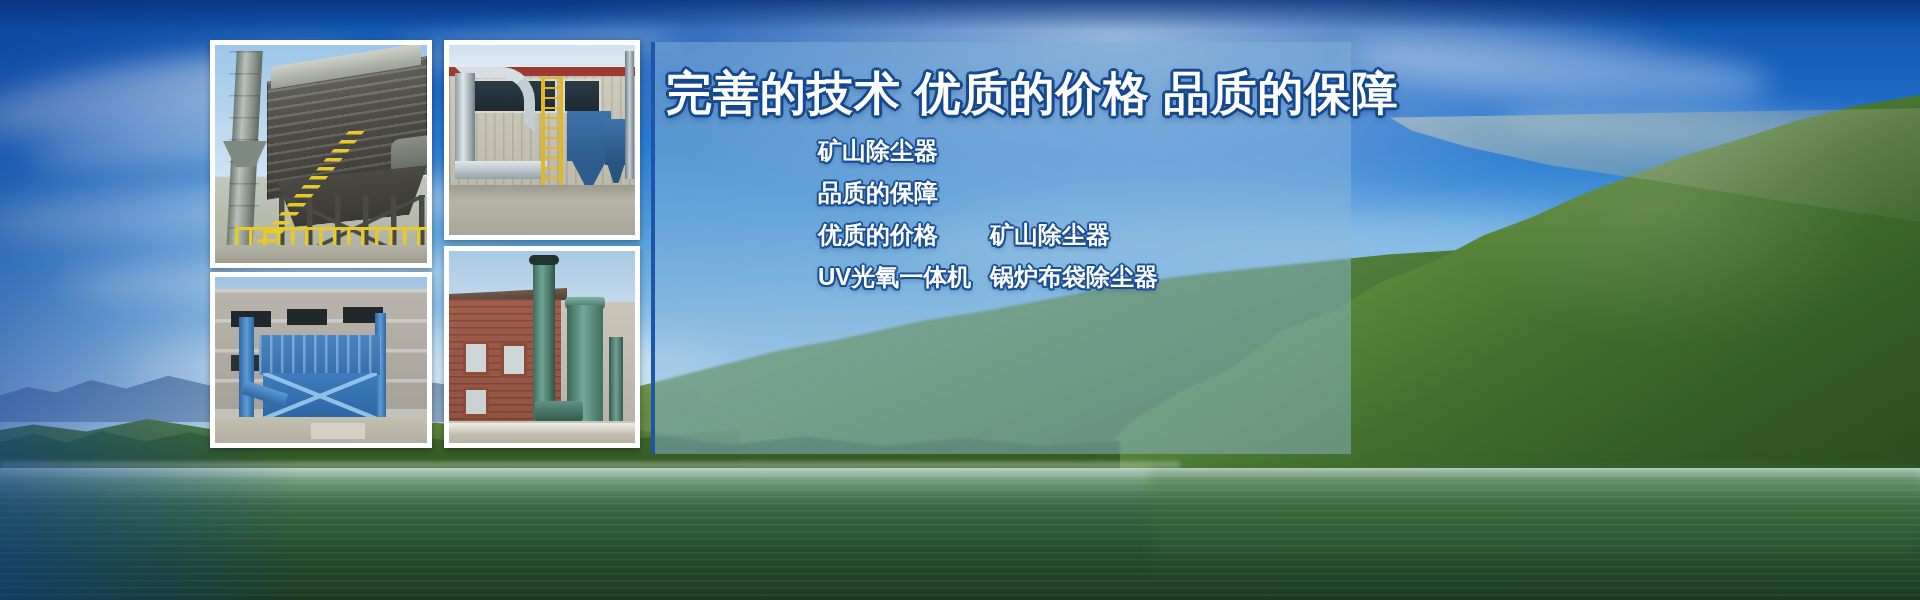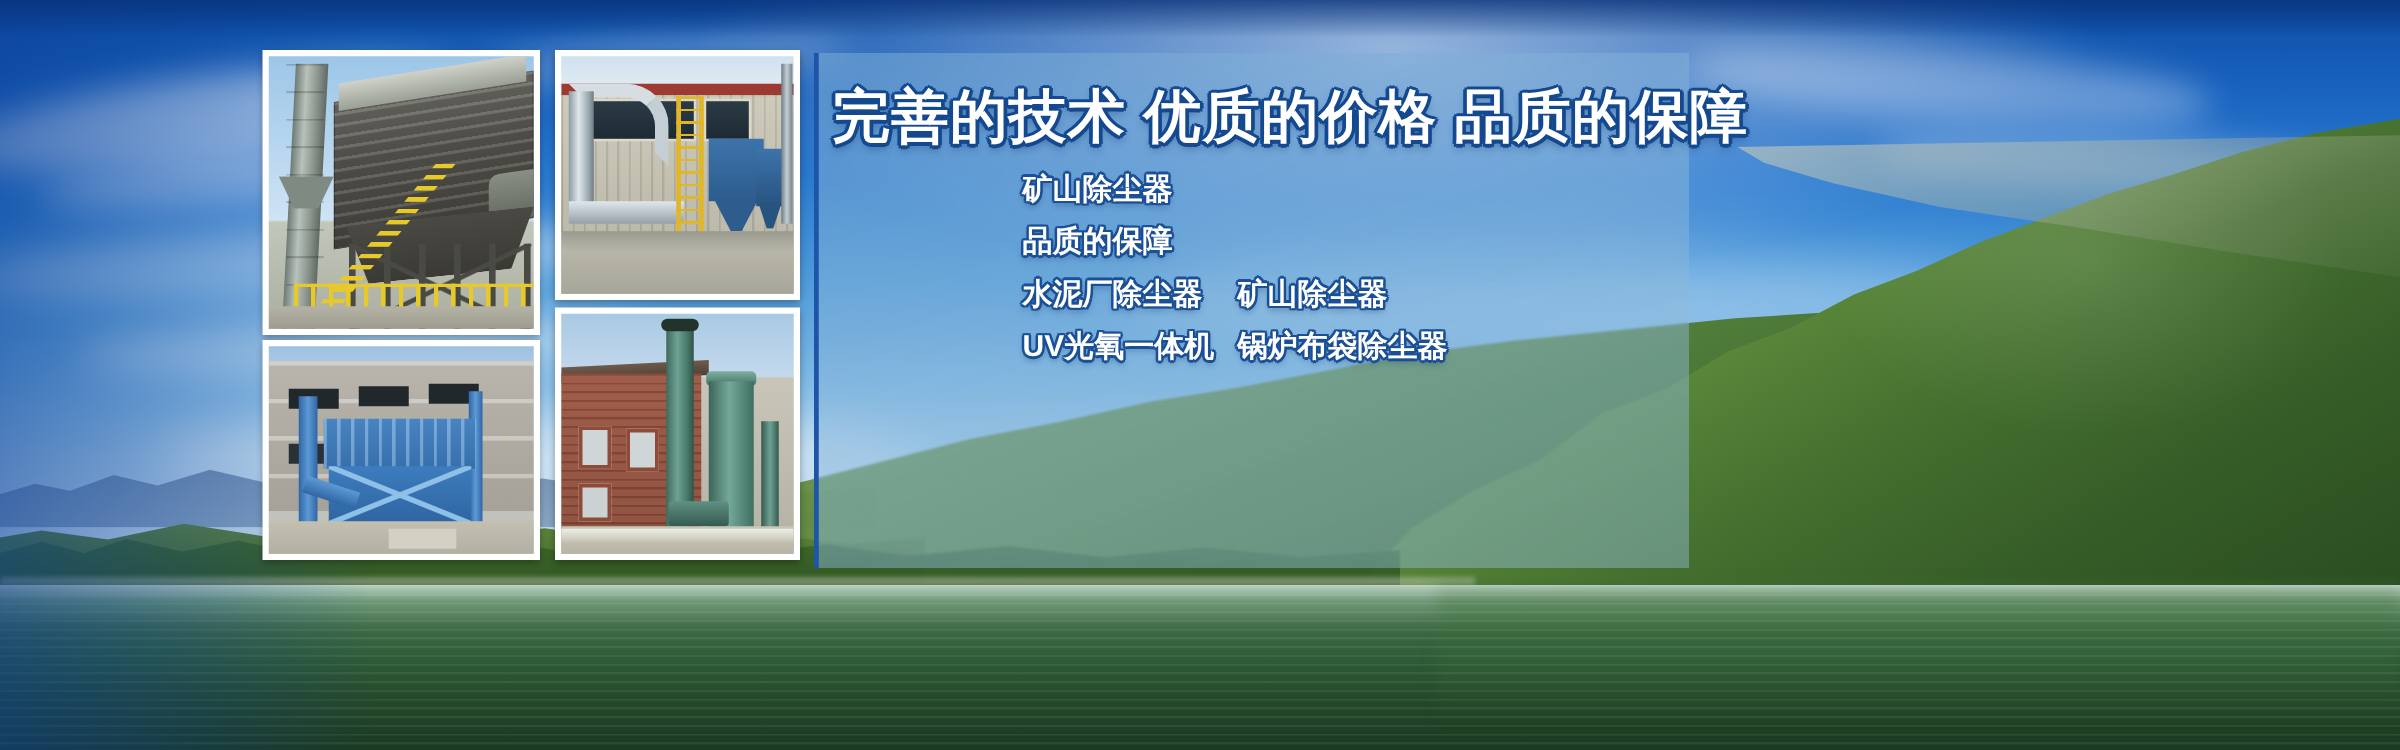--- a/index.html
+++ b/index.html
@@ -401,21 +401,21 @@
   <div class="headline">完善的技术  优质的价格  品质的保障</div>
 
   <div class="list">
     <div class="row">
       <span class="col-a">矿山除尘器</span>
     </div>
     <div class="row">
       <span class="col-a">品质的保障</span>
     </div>
     <div class="row">
-      <span class="col-a">水泥厂除尘器</span>
+      <span class="col-a">优质的价格</span>
       <span class="col-b">矿山除尘器</span>
     </div>
     <div class="row">
       <span class="col-a">UV光氧一体机</span>
       <span class="col-b">锅炉布袋除尘器</span>
     </div>
     <div class="row">
     </div>
   </div>
 

